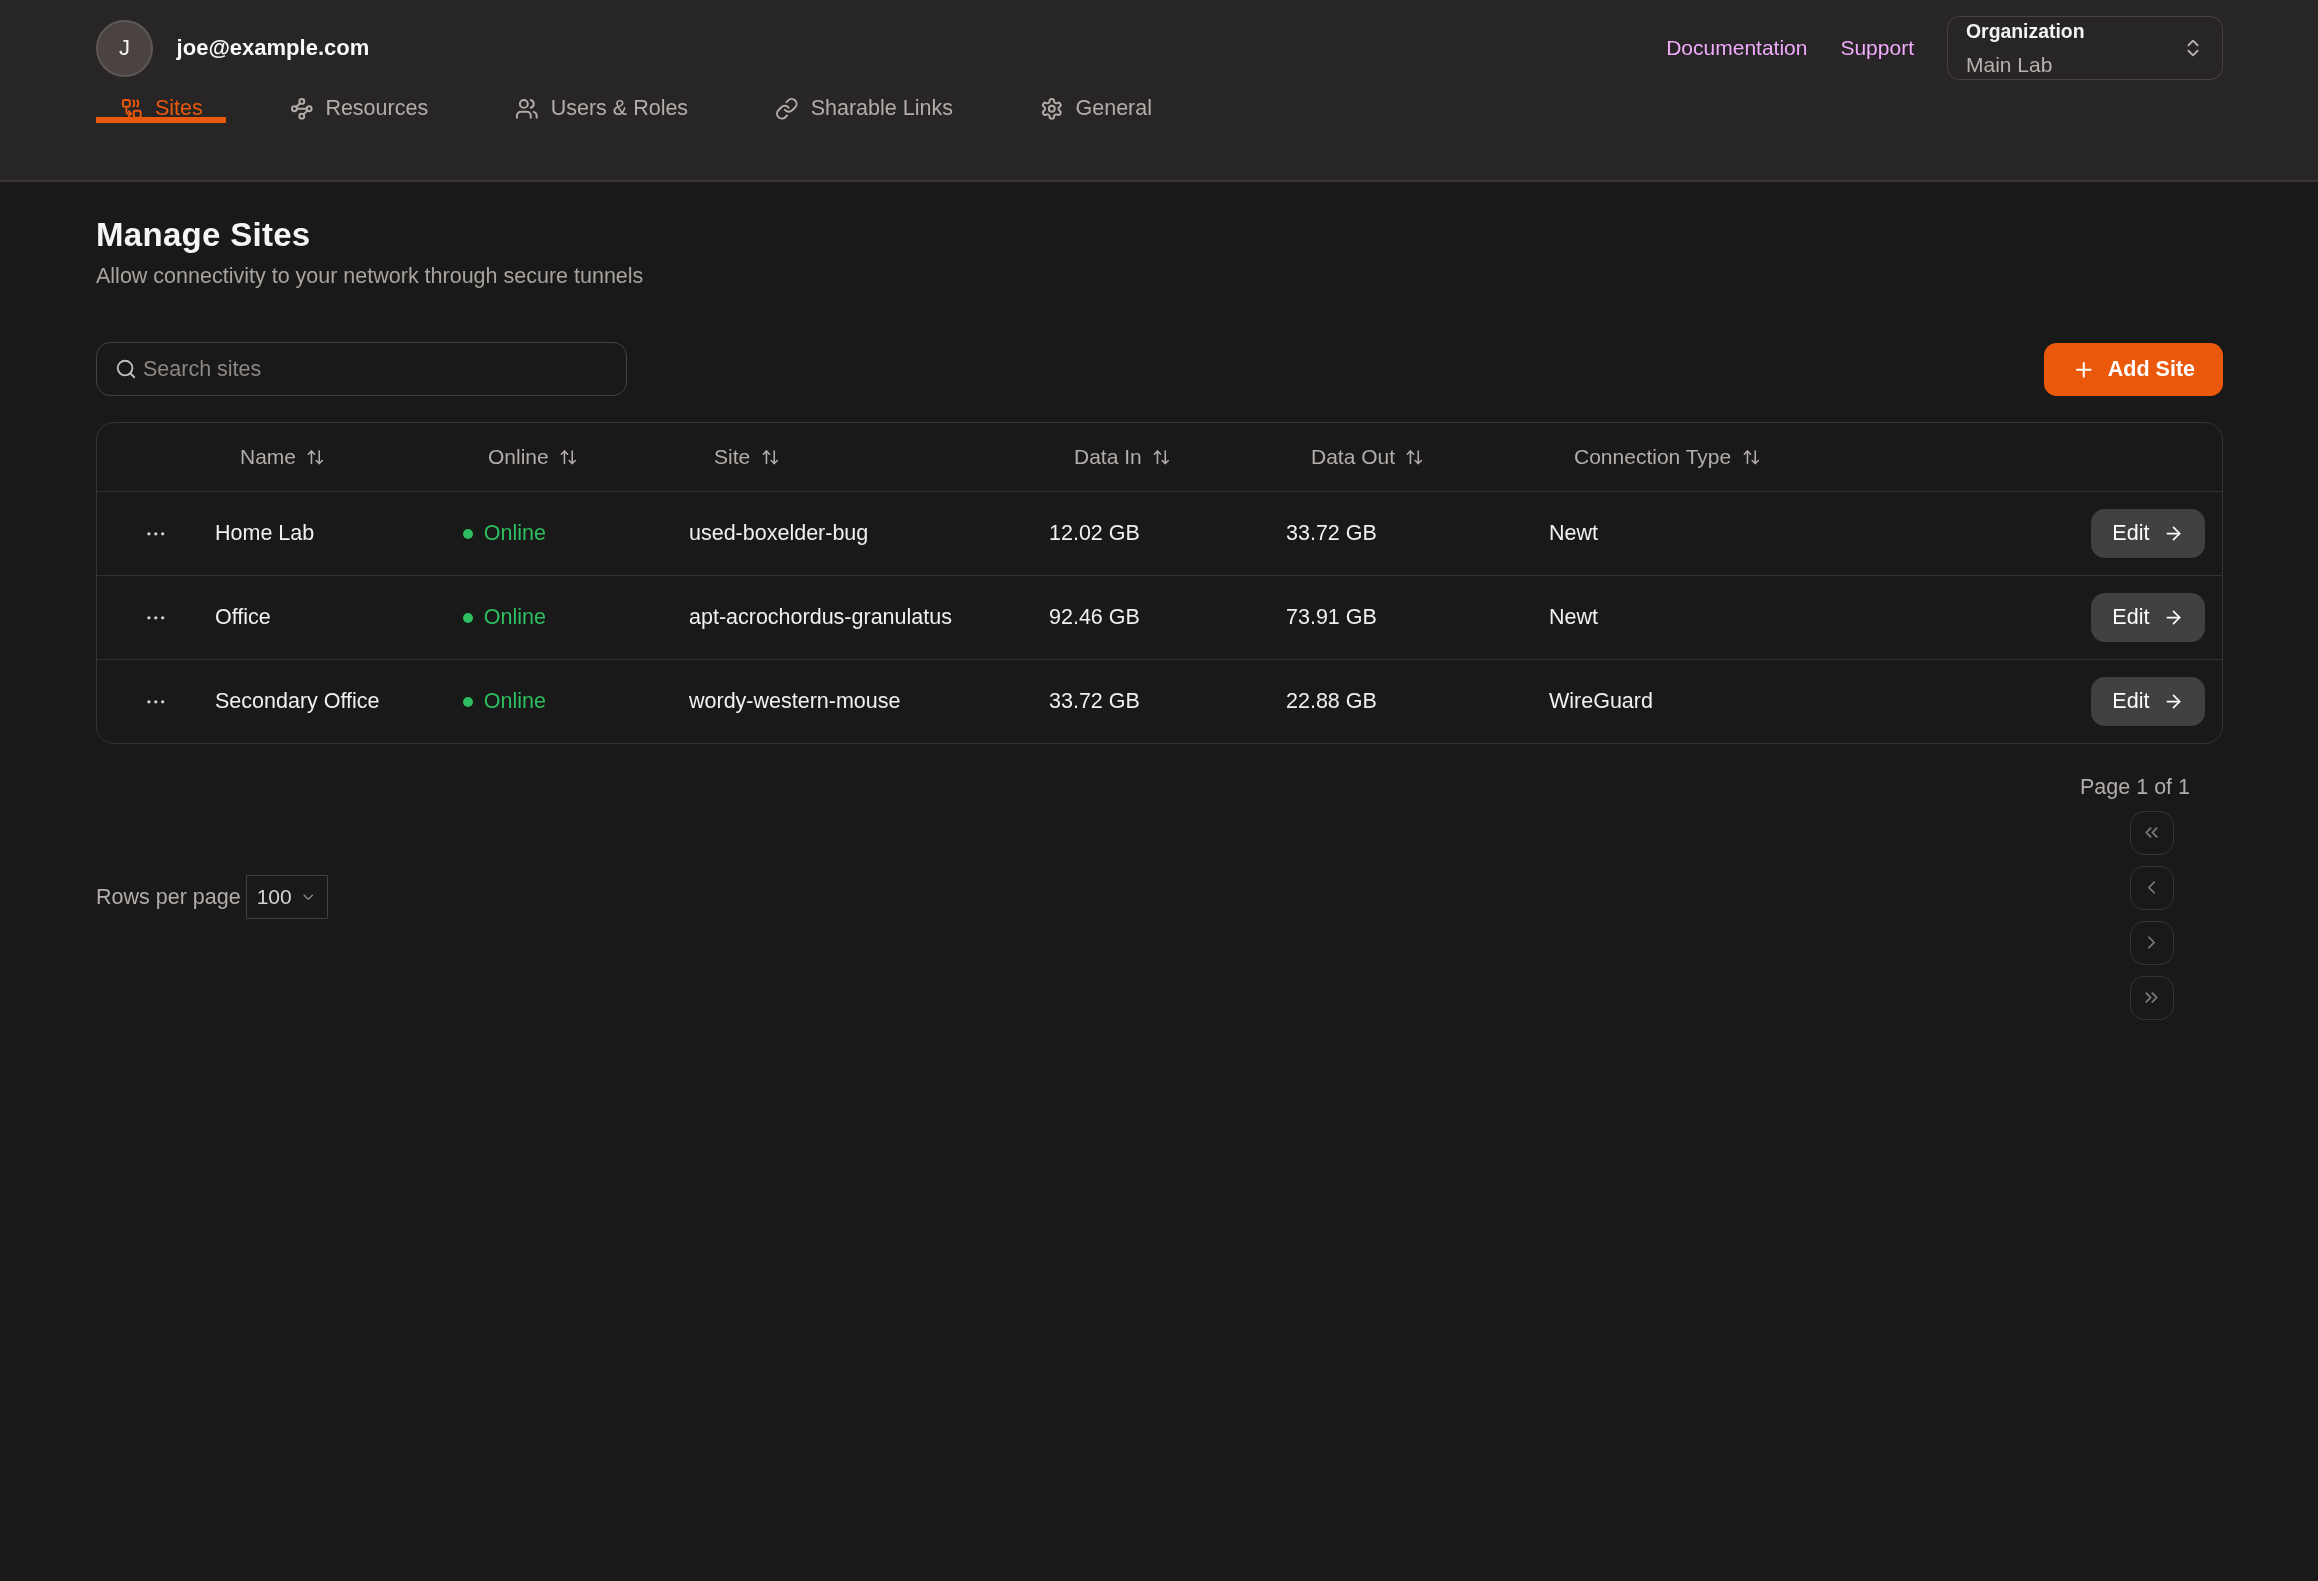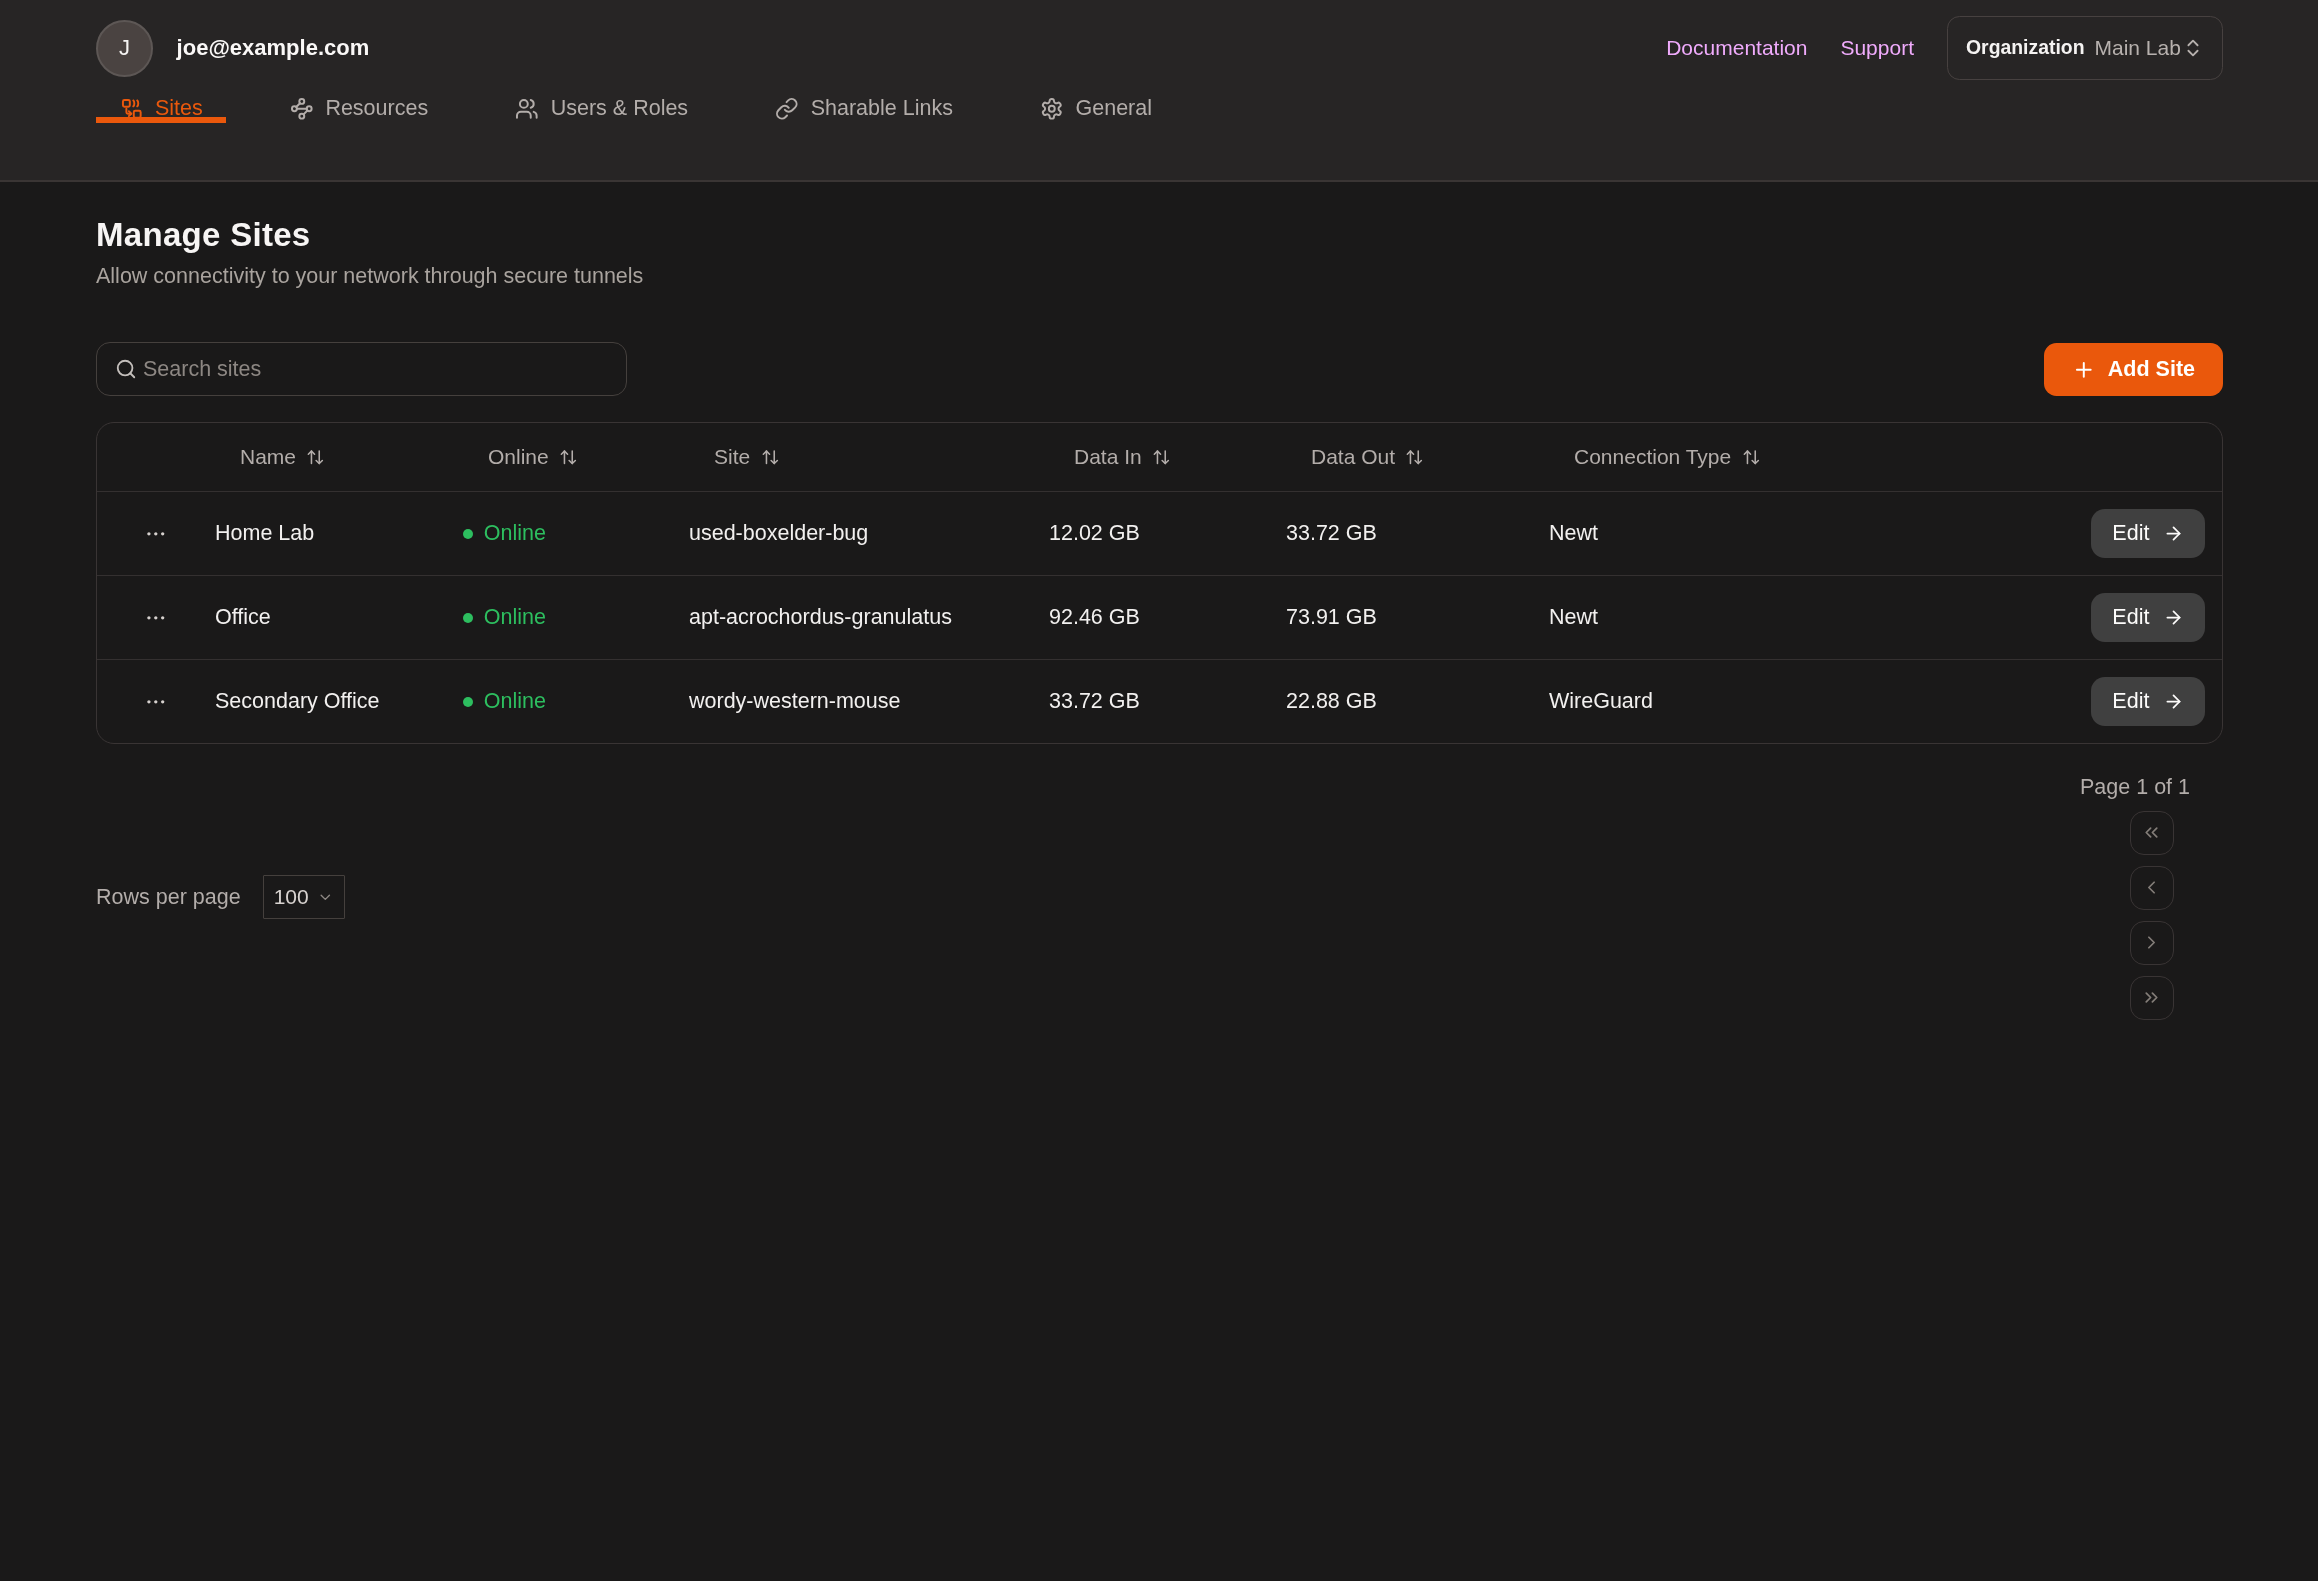--- a/index.html
+++ b/index.html
@@ -27,21 +27,21 @@
   .user-email { margin-left:23.6px; font-size:22px; font-weight:600; color:#faf8f7; }
   .topbar-right { margin-left:auto; display:flex; align-items:center; gap:33px; }
   .top-link { font-size:21px; color:#f0abfc; cursor:pointer; text-decoration:none; }
   .org-box {
     width:276px; height:64px;
     border:1.4px solid #474140; border-radius:12.5px;
     padding:7px 18px 7px 18px;
     display:flex; align-items:center; justify-content:space-between;
     cursor:pointer;
   }
-  .org-texts { display:flex; flex-direction:row; gap:10px; }
+  .org-texts { display:flex; flex-direction:column; gap:10px; }
   .org-label { font-size:19.4px; font-weight:700; color:#f5f3f2; }
   .org-value { font-size:21px; color:#b7b1ae; }
   .org-chevrons { color:#b7b1ae; }
 
   .tabbar {
     height:86px; padding:0 96px;
     border-bottom:2.1px solid #3a3534;
     display:flex; align-items:flex-start; gap:40px;
   }
   .tab {
@@ -108,21 +108,21 @@
     height:49px; padding:4px 21px;
     background:#404040; border:none; border-radius:14px;
     display:flex; align-items:center; gap:14px;
     color:#fdfcfb; font-size:21.5px;
     font-family:"Liberation Sans", sans-serif;
     cursor:pointer;
   }
 
   
   .table-footer { margin-top:30.5px; display:flex; align-items:center; justify-content:space-between; }
-  .rpp { display:flex; align-items:center; gap:22px; }
+  .rpp { display:flex; align-items:center; gap:5px; }
   .rpp-label { font-size:21.5px; color:#b3adaa; }
   .rpp-select {
     width:82px; height:44px;
     border:1.4px solid #45403d; border-radius:1px; background:transparent;
     display:flex; align-items:center; justify-content:center; gap:8.3px;
     color:#d8d3d0; font-size:21px; cursor:pointer;
   }
   .rpp-select svg { color:#8d8783; }
   .pager { display:flex; align-items:center; gap:11px;flex-direction:column; }
   .page-status { font-size:21.5px; color:#b3adaa; margin-right:33px; }

